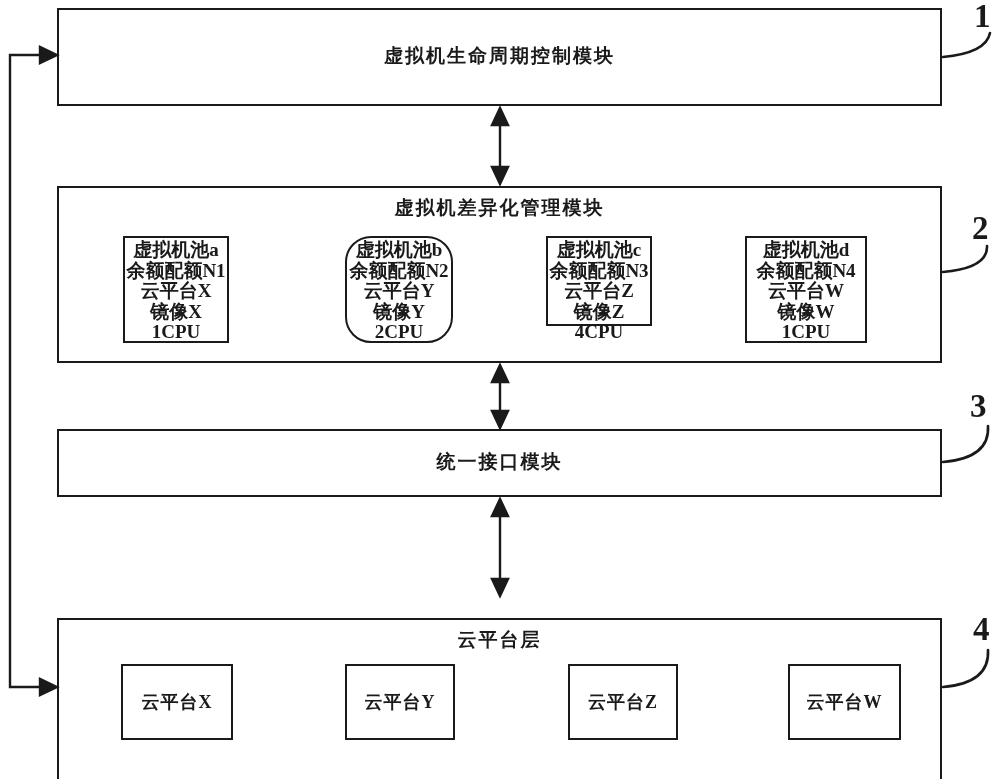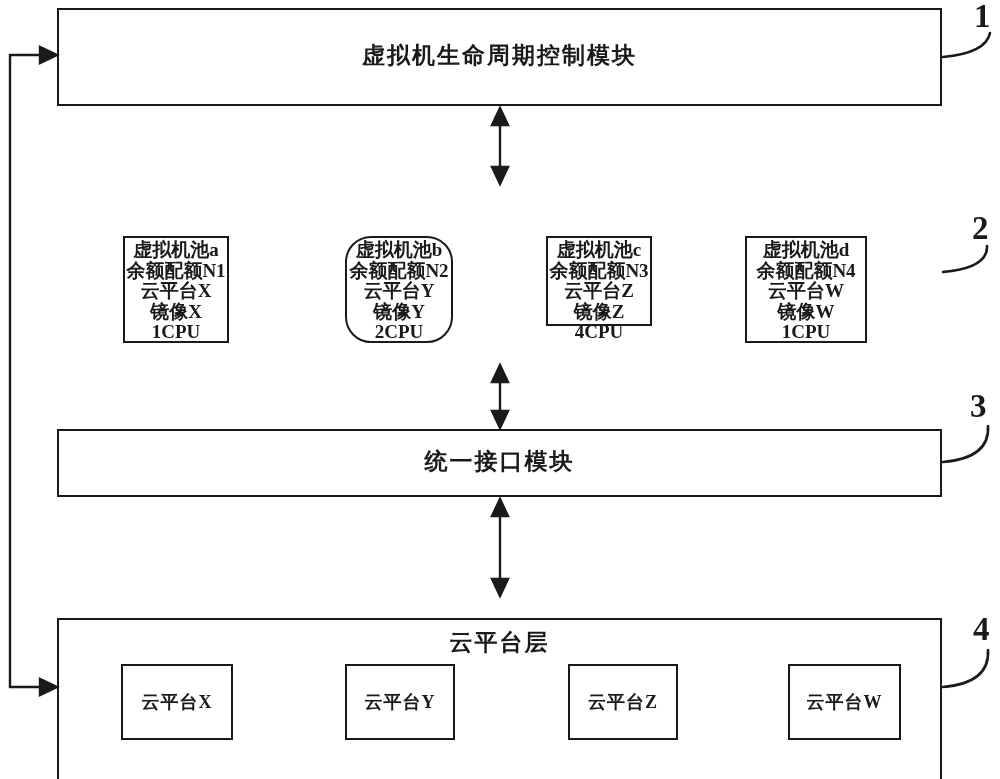--- a/index.html
+++ b/index.html
@@ -16,21 +16,21 @@
     color: #1a1a1a;
     overflow: hidden;
   }
   .module {
     position: absolute;
     border: 2px solid #1a1a1a;
     background: #ffffff;
     box-sizing: border-box;
   }
   .module-title {
-    font-size: 23px;
+    font-size: 19px;
     font-weight: bold;
     text-align: center;
     letter-spacing: 2px;
     white-space: nowrap;
   }
   .title-center {
     position: absolute;
     left: 0;
     right: 0;
     top: 50%;
@@ -86,20 +86,23 @@
 </style>
 </head>
 <body>
 
 <div class="canvas">
 
   <div class="module" style="left:57px; top:8px; width:885px; height:98px;">
     <div class="module-title title-center">虚拟机生命周期控制模块</div>
   </div>
 
+  <div class="module" style="left:57px; top:186px; width:885px; height:177px;">
+    <div class="module-title title-top">虚拟机差异化管理模块</div>
+  </div>
 
   <div class="pool-box" style="left:123px; top:236px; width:106px; height:107px;">
     <span class="pool-line">虚拟机池a</span>
     <span class="pool-line">余额配额N1</span>
     <span class="pool-line">云平台X</span>
     <span class="pool-line">镜像X</span>
     <span class="pool-line">1CPU</span>
   </div>
 
   <div class="pool-box" style="left:345px; top:236px; width:108px; height:107px;border-radius:26px;">

